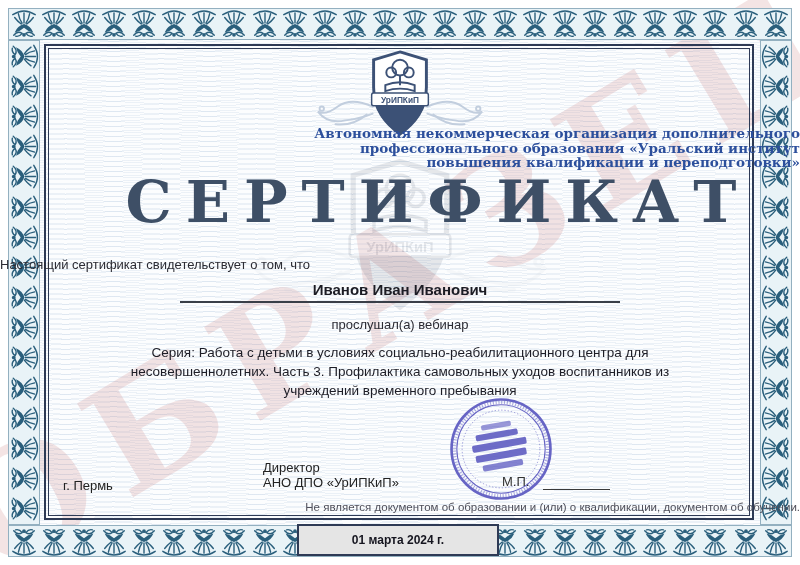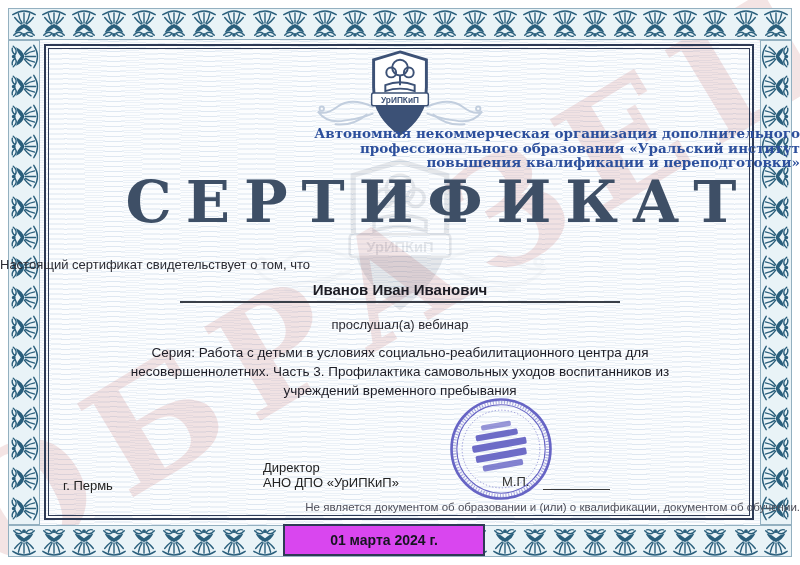--- a/index.html
+++ b/index.html
@@ -79,24 +79,24 @@
     line-height:19px;color:#1d1d26;
   }
   .stamp{position:absolute;left:448px;top:396px;width:106px;height:106px;filter:blur(.4px);}
   .signatory{position:absolute;left:263px;top:460px;font-size:13px;line-height:15px;color:#222;}
   .city{position:absolute;left:63px;top:478px;font-size:13px;color:#222;}
   .mp{position:absolute;left:502px;top:474px;font-size:13px;color:#333;}
   .sig-line{position:absolute;left:543px;top:489px;width:67px;border-top:1.5px solid #3a3a3a;}
   .disclaimer{position:absolute;left:0;top:501px;width:100%;text-align:right;
     font-size:11.5px;color:#4f4f5a;}
   .date-box{
-    position:absolute;left:283px;top:524px;width:202px;height:32px;
-    background:#d946ef;border:2px solid var(--frame-line);box-sizing:border-box;
+    position:absolute;left:297px;top:524px;width:202px;height:32px;
+    background:#e5e5e5;border:2px solid var(--frame-line);box-sizing:border-box;
     display:flex;align-items:center;justify-content:center;
-    font-size:14px;font-weight:bold;color:#15151f;z-index:5;
+    font-size:12px;font-weight:bold;color:#15151f;z-index:5;
   }
 </style>
 </head>
 <body>
 
 <div class="page">
 
   <div class="strip strip-top">
   <svg class="motif" width="28" height="29" viewBox="0 0 30 31">
     <g fill="none" stroke="var(--border-ornament)" stroke-width="1.5" stroke-linecap="round">

